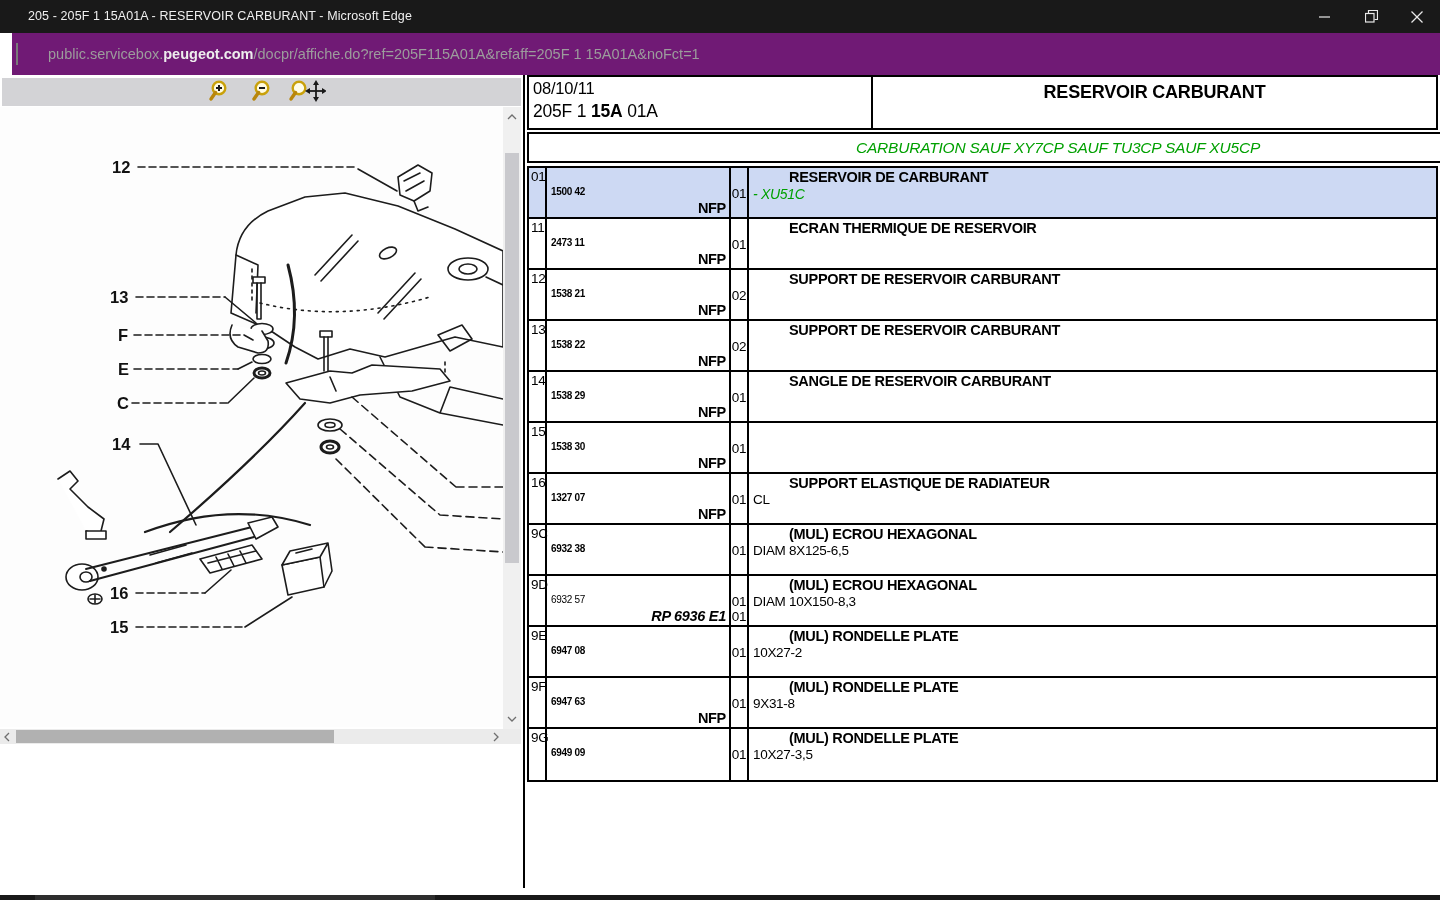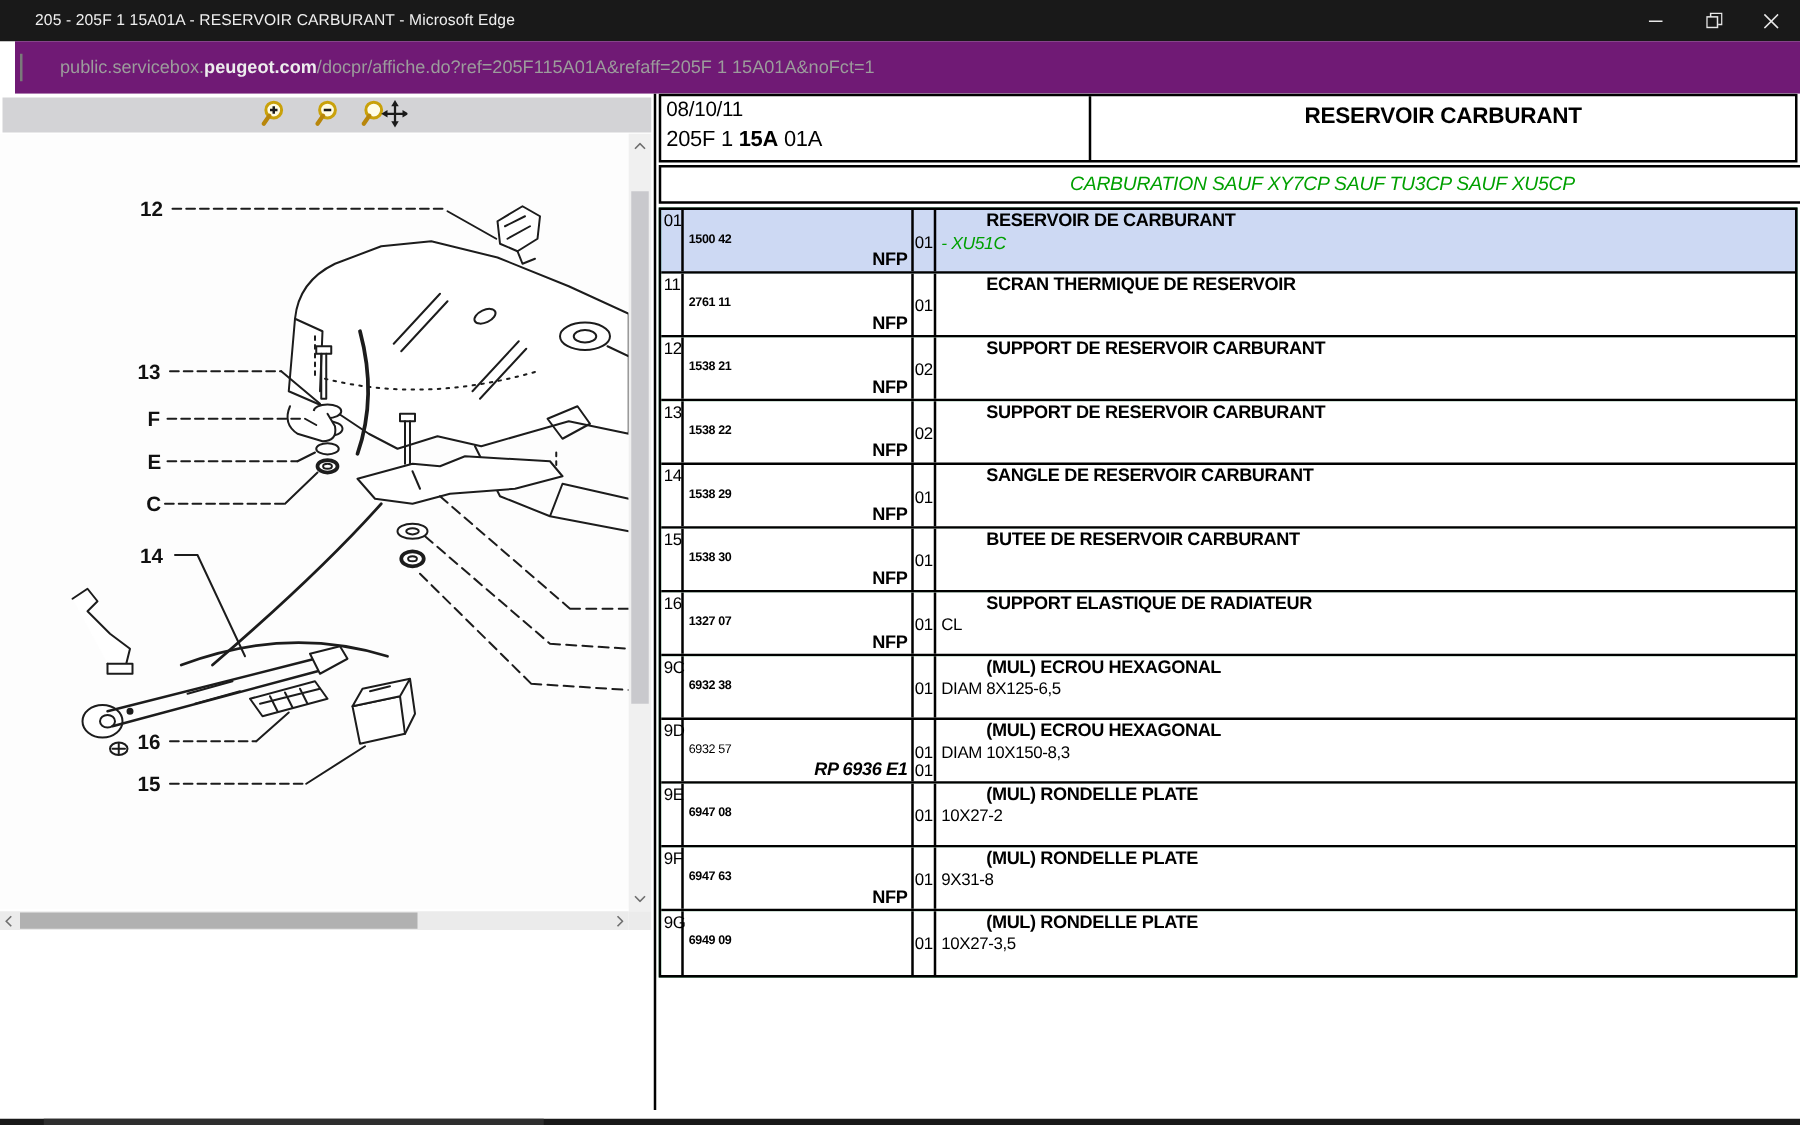--- a/index.html
+++ b/index.html
@@ -298,21 +298,21 @@
     <div class="c cdesc">
       <span class="d1">RESERVOIR DE CARBURANT</span>
       <span class="d2 grn">- XU51C</span>
     </div>
   </div>
           <div class="prow">
     <div class="c cref">
       <span class="refv">11</span>
     </div>
     <div class="c cpart">
-      <span class="part">2761 11</span>
+      <span class="part">2473 11</span>
       <span class="nfp">NFP</span>
 
     </div>
     <div class="c cqty">
       <span class="qty">01</span>
 
     </div>
     <div class="c cdesc">
       <span class="d1">ECRAN THERMIQUE DE RESERVOIR</span>
 
@@ -376,24 +376,20 @@
     <div class="c cref">
       <span class="refv">15</span>
     </div>
     <div class="c cpart">
       <span class="part">1538 30</span>
       <span class="nfp">NFP</span>
 
     </div>
     <div class="c cqty">
       <span class="qty">01</span>
-
-    </div>
-    <div class="c cdesc">
-      <span class="d1">BUTEE DE RESERVOIR CARBURANT</span>
 
     </div>
   </div>
           <div class="prow">
     <div class="c cref">
       <span class="refv">16</span>
     </div>
     <div class="c cpart">
       <span class="part">1327 07</span>
       <span class="nfp">NFP</span>

